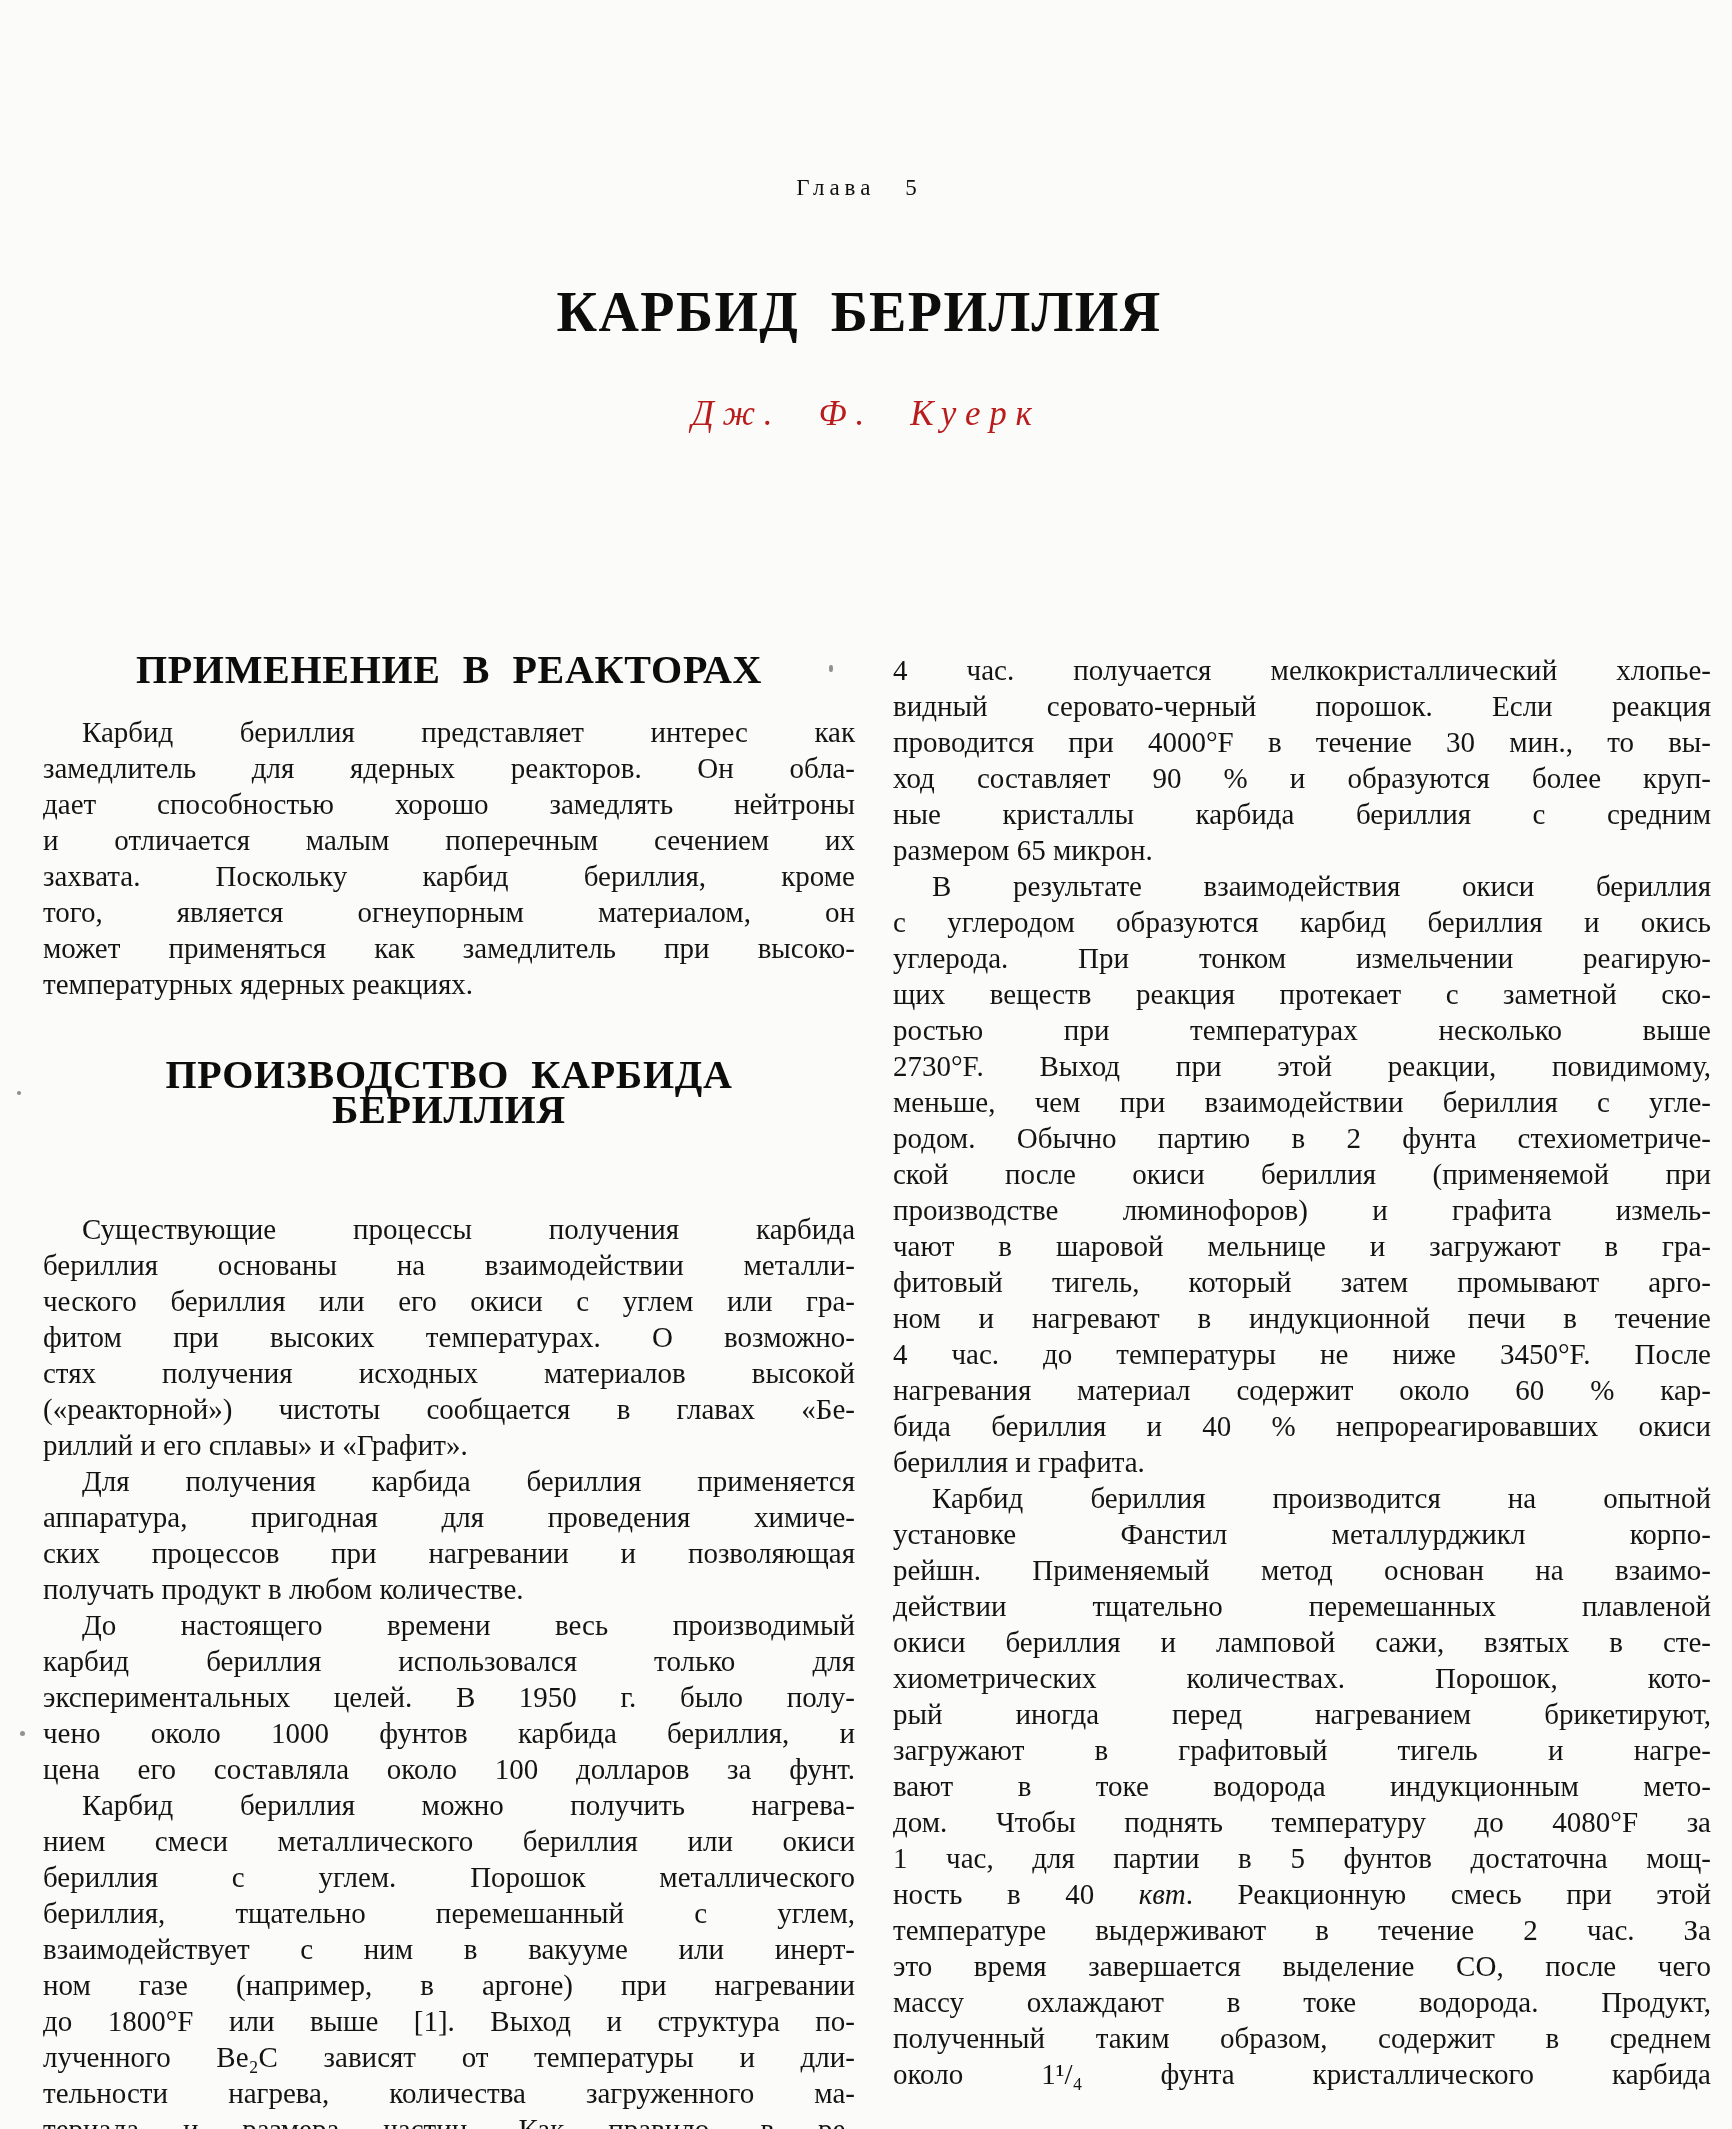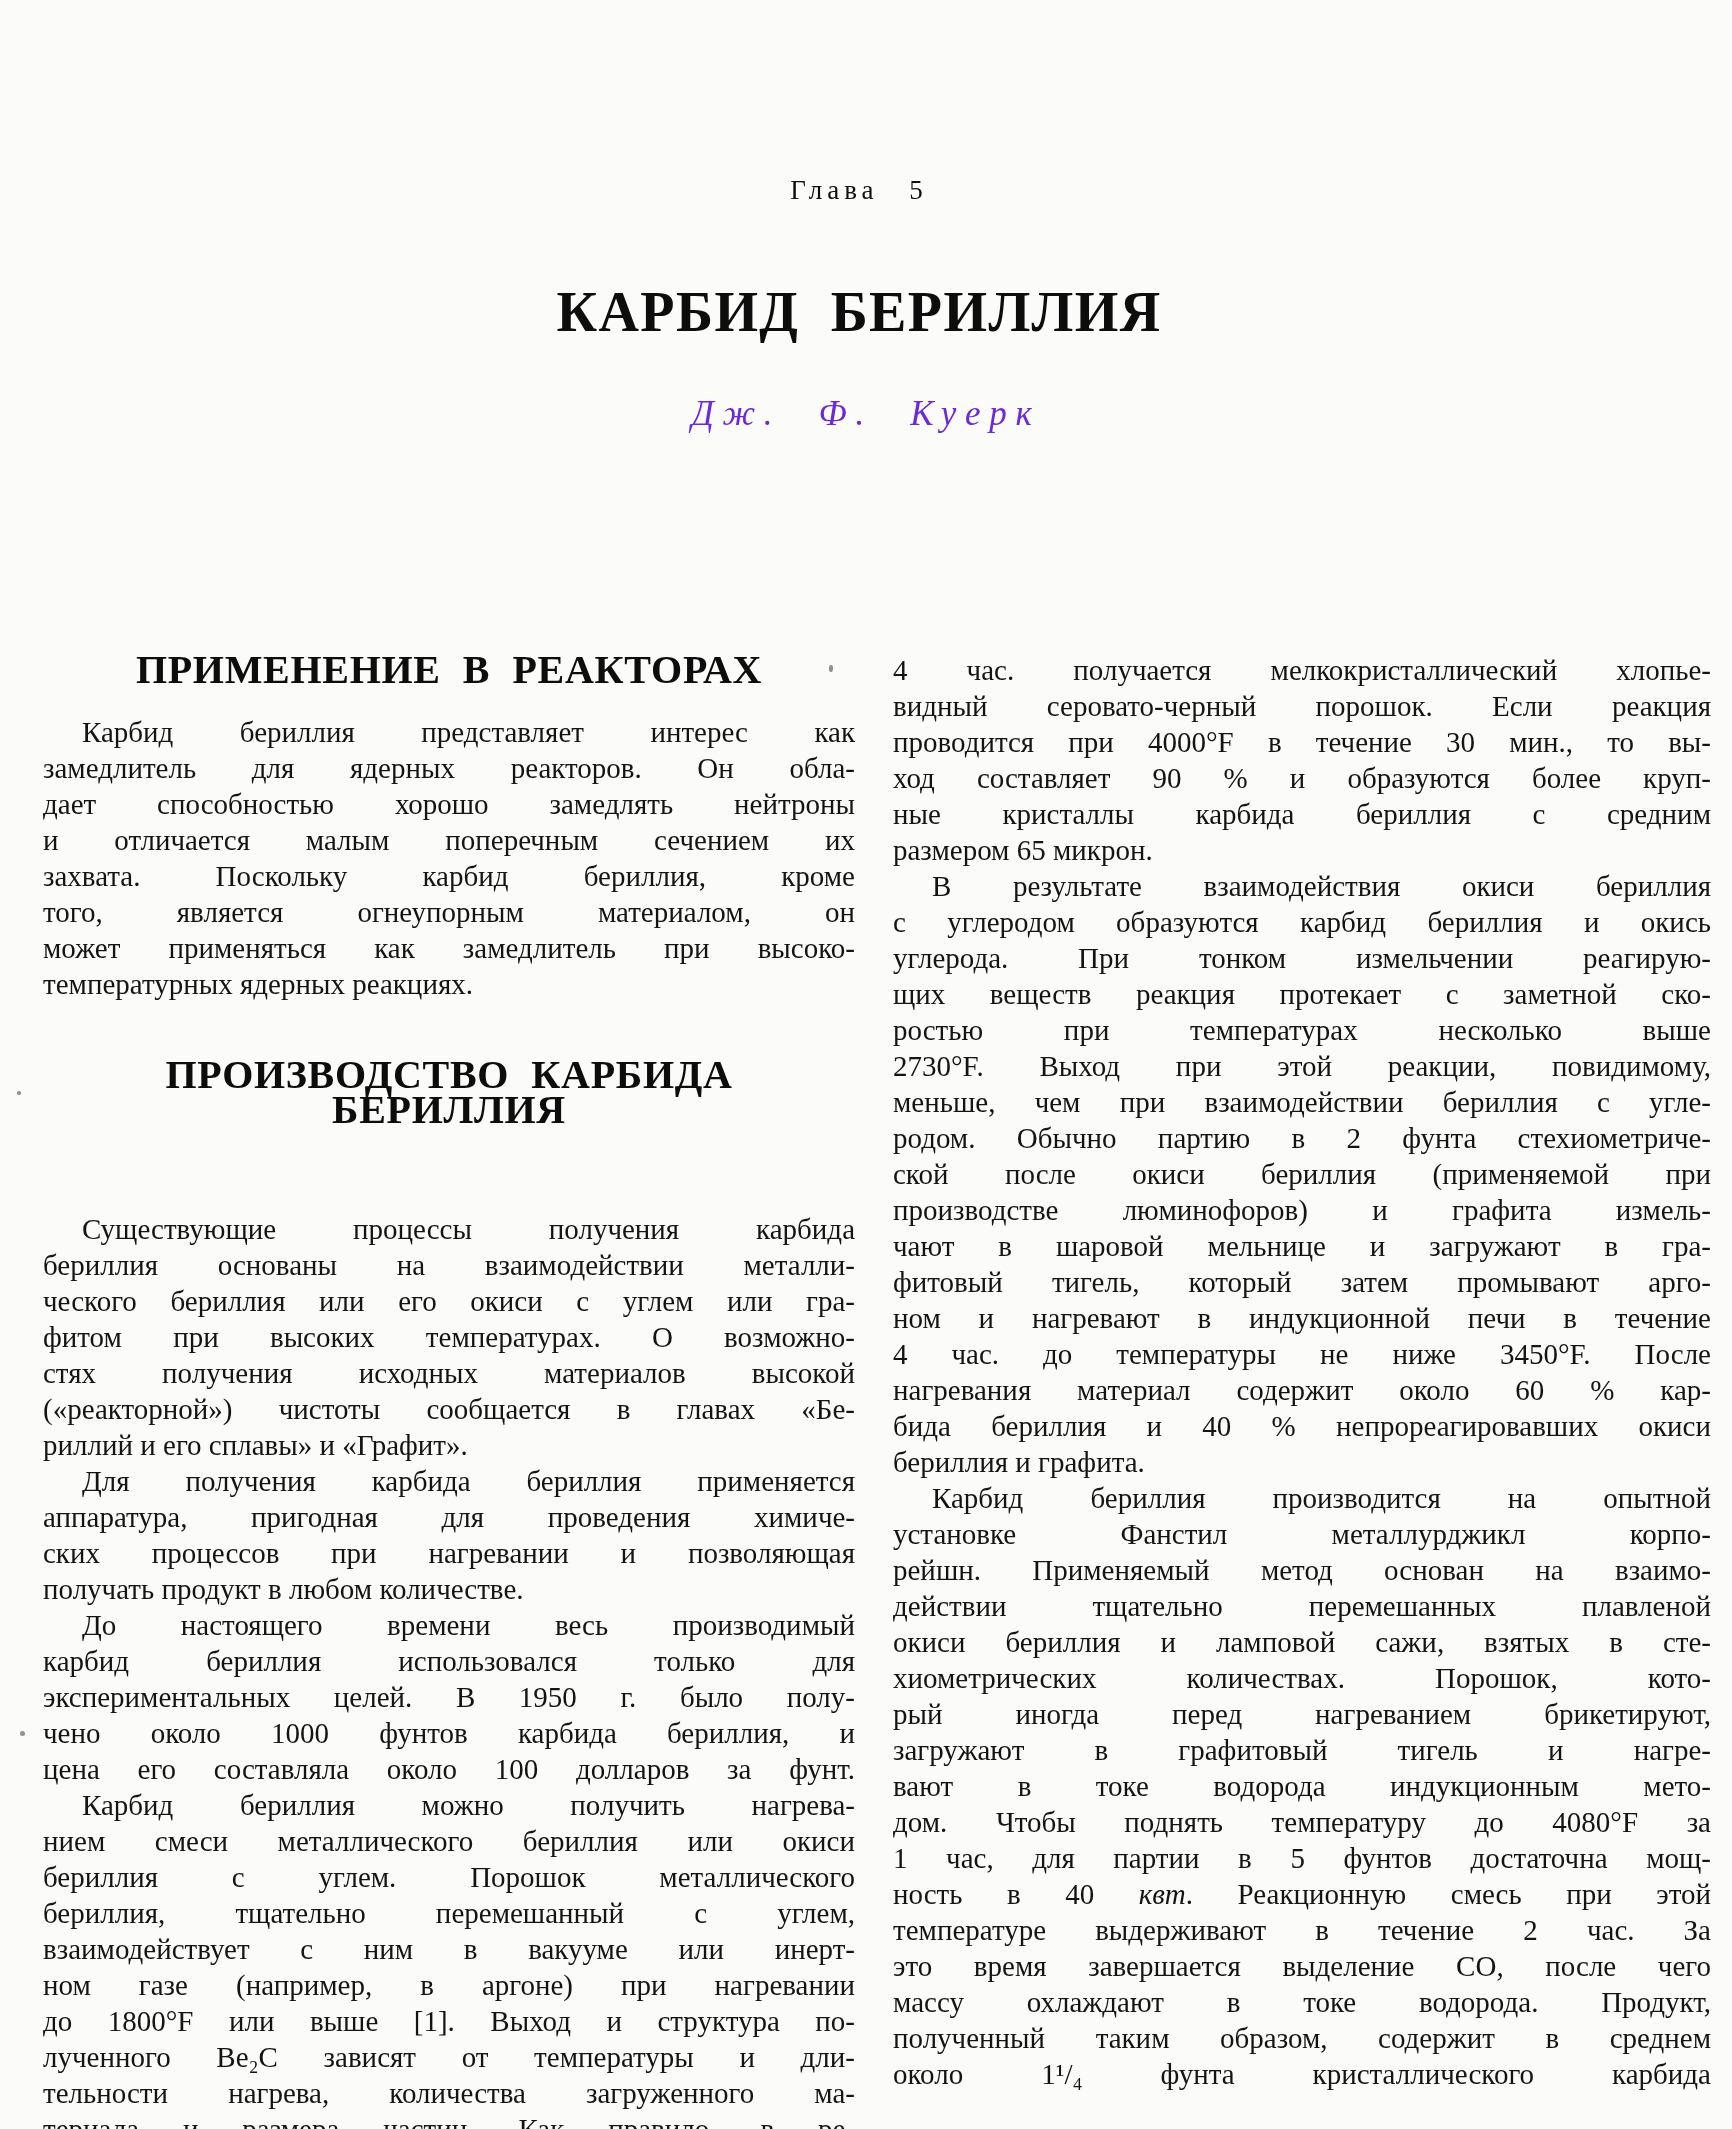--- a/index.html
+++ b/index.html
@@ -18,21 +18,21 @@
     font-family: "Liberation Serif", "DejaVu Serif", serif;
     overflow: hidden;
   }
   
   .chapter {
     position: absolute;
     top: 175px;
     left: 0;
     width: 1718px;
     text-align: center;
-    font-size: 27px;
+    font-size: 23px;
     letter-spacing: 5px;
     word-spacing: 19px;
     color: #101010;
   }
   .title {
     position: absolute;
     top: 280px;
     left: 0;
     width: 1718px;
     text-align: center;
@@ -45,21 +45,21 @@
   .author {
     position: absolute;
     top: 394px;
     left: 0;
     width: 1732px;
     text-align: center;
     font-style: italic;
     font-size: 35px;
     letter-spacing: 8.7px;
     word-spacing: 20px;
-    color: #6d28d9;
+    color: #b91c1c;
   }
   
   .col {
     position: absolute;
     font-size: 29px;
     line-height: 36px;
   }
   .col-left  { top: 652px; left: 43px;   width: 812px; }
   .col-right { top: 652px; left: 893px; width: 818px; }
 

